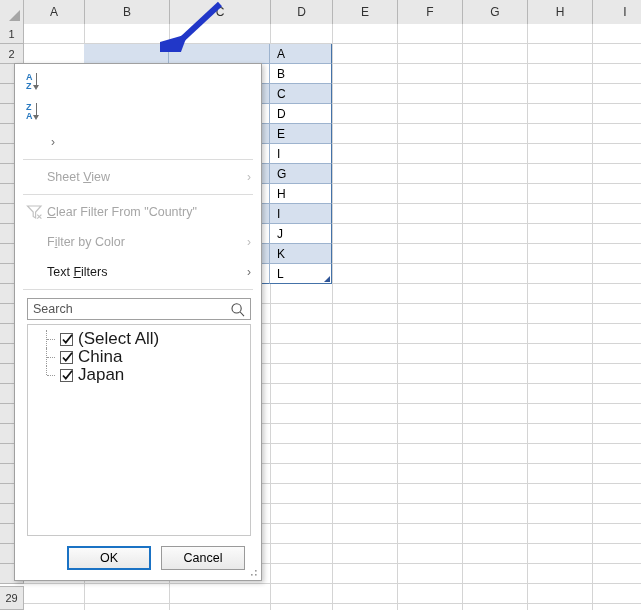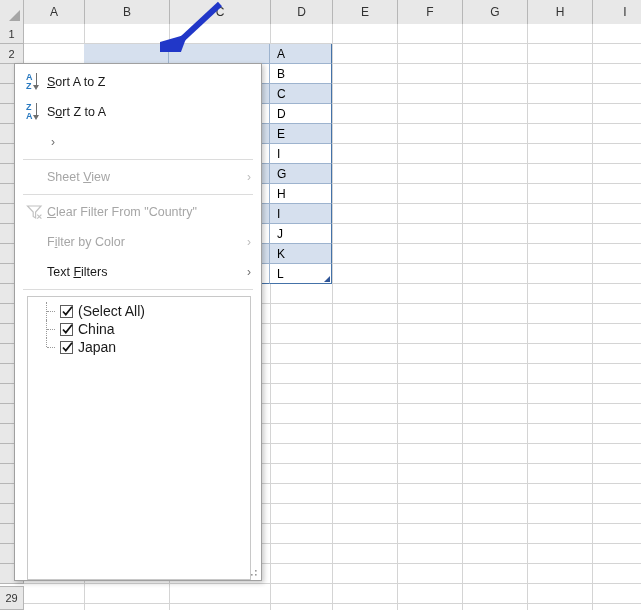--- a/index.html
+++ b/index.html
@@ -292,21 +292,21 @@
     box-sizing: border-box;
     flex: 1 1 auto;
     overflow: hidden;
     padding: 5px 0 0 0;
   }
   .chk-row {
     height: 18px;
     display: flex;
     align-items: center;
     padding-left: 10px;
-    font-size: 14px;
+    font-size: 17px;
     color: #1a1a1a;
     position: relative;
   }
   .tree-line {
     width: 22px;
     height: 18px;
     flex: 0 0 auto;
     position: relative;
   }
   .tree-line .vert {
@@ -853,33 +853,31 @@
 
       <div class="menu-item">
         <span class="menu-ico">
           <span class="az-icon">
             <span class="l1">A</span>
               <span class="l2">Z</span>
             <span class="arr"></span>
               <span class="arrhead"></span>
           </span>
         </span>
-        <span class="menu-lbl"><u>S</u>ort A to Z</span>
       </div>
 
       <div class="menu-item">
         <span class="menu-ico">
           <span class="az-icon">
             <span class="l1">Z</span>
               <span class="l2">A</span>
             <span class="arr"></span>
               <span class="arrhead"></span>
           </span>
         </span>
-        <span class="menu-lbl">S<u>o</u>rt Z to A</span>
       </div>
 
       <div class="menu-item">
         <span class="menu-ico"></span>
         <span class="submenu-arrow">›</span>
       </div>
 
       <div class="menu-sep"></div>
 
       <div class="menu-item disabled">
@@ -908,20 +906,29 @@
 
       <div class="menu-item">
         <span class="menu-ico"></span>
         <span class="menu-lbl">Text <u>F</u>ilters</span>
         <span class="submenu-arrow">›</span>
       </div>
 
       <div class="menu-sep"></div>
     </div>
 
+    <div class="search-wrap">
+      <div class="search-box">
+        <input class="search-input" type="text" placeholder="Search" style="">
+        <svg class="mag" viewBox="0 0 16 16">
+          <circle cx="6.6" cy="6.4" r="4.6" fill="none" stroke="#4a4a4a" stroke-width="1.1"></circle>
+          <line x1="10.2" y1="10" x2="14" y2="14.2" stroke="#4a4a4a" stroke-width="1.1"></line>
+        </svg>
+      </div>
+    </div>
 
     <div class="list-wrap" id="chk-list">
         <div class="chk-row">
           <span class="tree-line">
             <span class="vert"></span>
             <span class="horz"></span>
           </span>
           <span class="cbox">
             <svg class="tick" viewBox="0 0 11 13">
               <path d="M1 6.5 L3.8 9.6 L10 1.8" fill="none" stroke="#111" stroke-width="1.7"></path>
@@ -948,20 +955,24 @@
           </span>
           <span class="cbox">
             <svg class="tick" viewBox="0 0 11 13">
               <path d="M1 6.5 L3.8 9.6 L10 1.8" fill="none" stroke="#111" stroke-width="1.7"></path>
             </svg>
           </span>
           <span class="chk-lbl">Japan</span>
         </div>
       </div>
 
+    <div class="btn-bar">
+      <button class="dlg-btn focused">OK</button>
+      <button class="dlg-btn">Cancel</button>
+    </div>
 
     <svg class="dd-grip" viewBox="0 0 10 10">
       <rect x="6" y="2" width="1.6" height="1.6" fill="#9a9a9a"></rect>
       <rect x="2" y="6" width="1.6" height="1.6" fill="#9a9a9a"></rect>
       <rect x="6" y="6" width="1.6" height="1.6" fill="#9a9a9a"></rect>
     </svg>
   </div>
 
   <div style="position:absolute;left:0;top:586px;width:24px;height:24px;background:#e8e8e8;border-right:1px solid #b6b6b6;border-top:1px solid #b6b6b6;border-bottom:1px solid #b6b6b6;box-sizing:border-box;display:flex;align-items:center;justify-content:center;font-size:11px;color:#333;z-index:30">
     <span>29</span>

